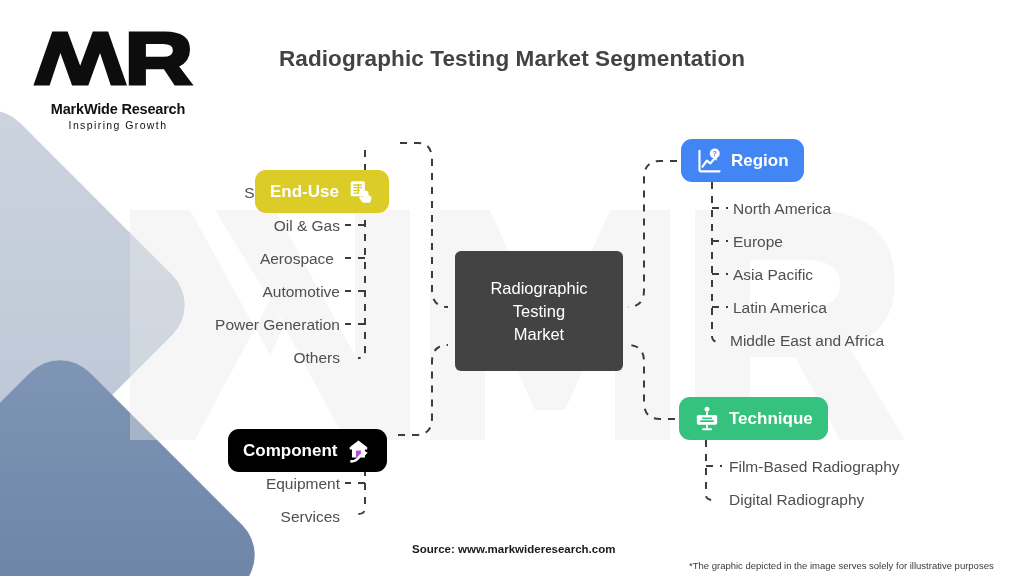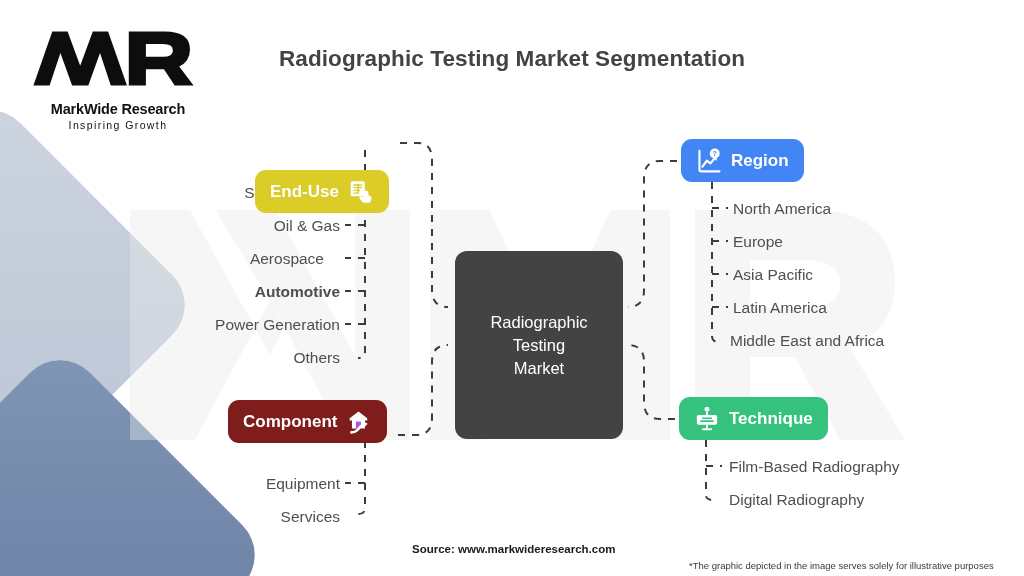--- a/index.html
+++ b/index.html
@@ -46,41 +46,41 @@
   .logo-tag{
     text-align:center;font-size:10.5px;color:#111;margin-top:2px;
     letter-spacing:1.4px;
   }
 
   
   .wires{position:absolute;inset:0;z-index:2;pointer-events:none;}
 
   
   .center-node{
-    position:absolute;left:455px;top:251px;width:168px;height:188px;
-    background:#434343;border-radius:12px;
+    position:absolute;left:455px;top:251px;width:168px;height:120px;
+    background:#434343;border-radius:6px;
     display:flex;align-items:center;justify-content:center;
     z-index:4;
   }
   .center-label{
     color:#ffffff;font-size:16.5px;line-height:23px;text-align:center;
     font-weight:normal;
   }
 
   
   .badge{
     position:absolute;height:43px;border-radius:11px;
     display:flex;align-items:center;gap:9px;padding:0 15px;
     z-index:5;box-sizing:border-box;
   }
   .badge-text{color:#fff;font-size:17px;font-weight:bold;white-space:nowrap;}
   .badge-ico{width:26px;height:26px;flex:0 0 26px;display:block;}
 
   .badge-enduse   {left:255px;top:122px;background:#dbcc27;margin-top:48px;}
-  .badge-component{left:228px;top:400px;background:#7f1d1d;}
+  .badge-component{left:228px;top:429px;background:#000000;}
   .badge-region   {left:681px;top:139px;background:#4285f4;}
   .badge-technique{left:679px;top:397px;background:#34c27e;}
 
   
   .leaf{
     position:absolute;font-size:15.5px;color:#4f4f4f;white-space:nowrap;
     z-index:4;line-height:1;
   }
   .leaf.r{text-align:right;}
   .leaf.l{text-align:left;}
@@ -207,22 +207,22 @@
         <path d="M8 11.3h8M6.4 14h11.2"></path>
       </g>
       <path d="M12 17.4v3.2" stroke="#fff" stroke-width="1.8"></path>
       <path d="M8.2 21.4h7.6" stroke="#fff" stroke-width="1.8" stroke-linecap="round"></path>
     </svg>
     <span class="badge-text">Technique</span>
   </div>
 
   <div class="leaf r" style="left:105px;top:185px;width:235px;">Segmentation</div>
   <div class="leaf r" style="left:105px;top:218px;width:235px;">Oil &amp; Gas</div>
-  <div class="leaf r" style="left:89px;top:251px;width:235px;">Aerospace</div>
-  <div class="leaf r" style="left:105px;top:284px;width:235px;font-weight:bold;">Automotive</div>
+  <div class="leaf r" style="left:99px;top:251px;width:235px;">Aerospace</div>
+  <div class="leaf r" style="left:105px;top:284px;width:235px;">Automotive</div>
   <div class="leaf r" style="left:105px;top:317px;width:235px;">Power Generation</div>
   <div class="leaf r" style="left:105px;top:350px;width:235px;">Others</div>
 
   <div class="leaf r" style="left:105px;top:476px;width:235px;">Equipment</div>
   <div class="leaf r" style="left:105px;top:509px;width:235px;">Services</div>
 
   <div class="leaf l" style="left:733px;top:201px;">North America</div>
   <div class="leaf l" style="left:733px;top:234px;">Europe</div>
   <div class="leaf l" style="left:733px;top:267px;">Asia Pacific</div>
   <div class="leaf l" style="left:733px;top:300px;">Latin America</div>

